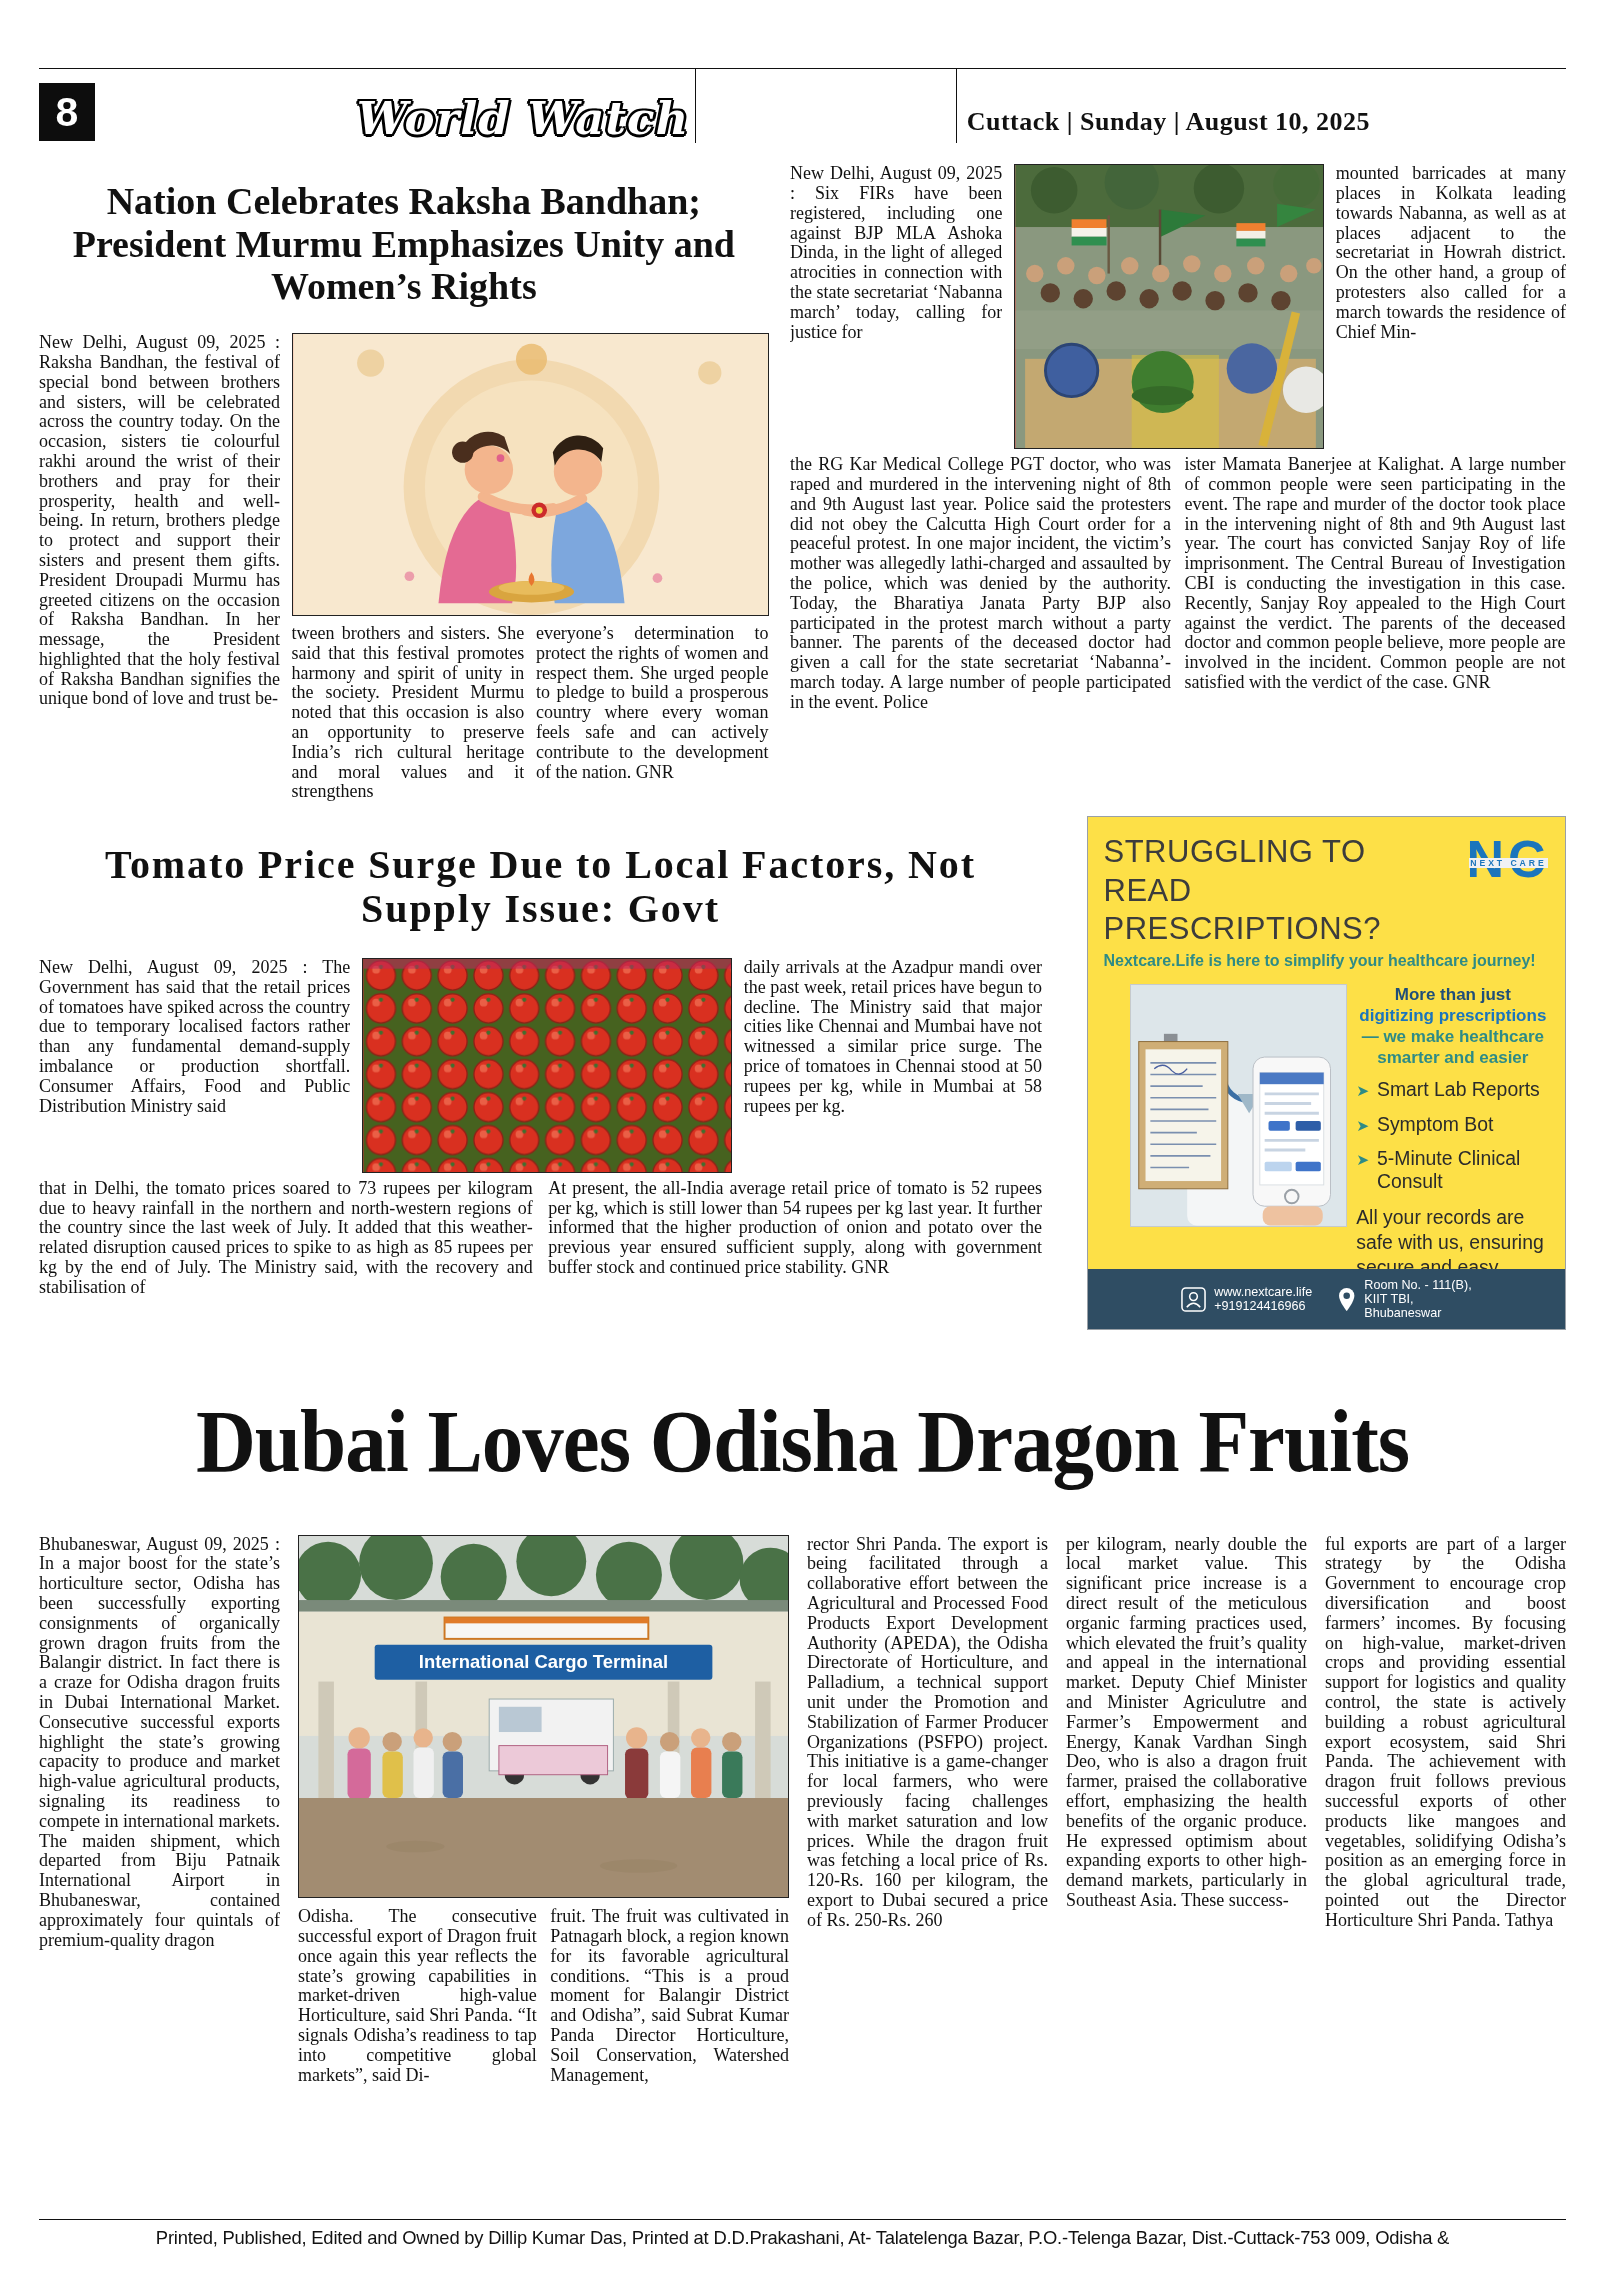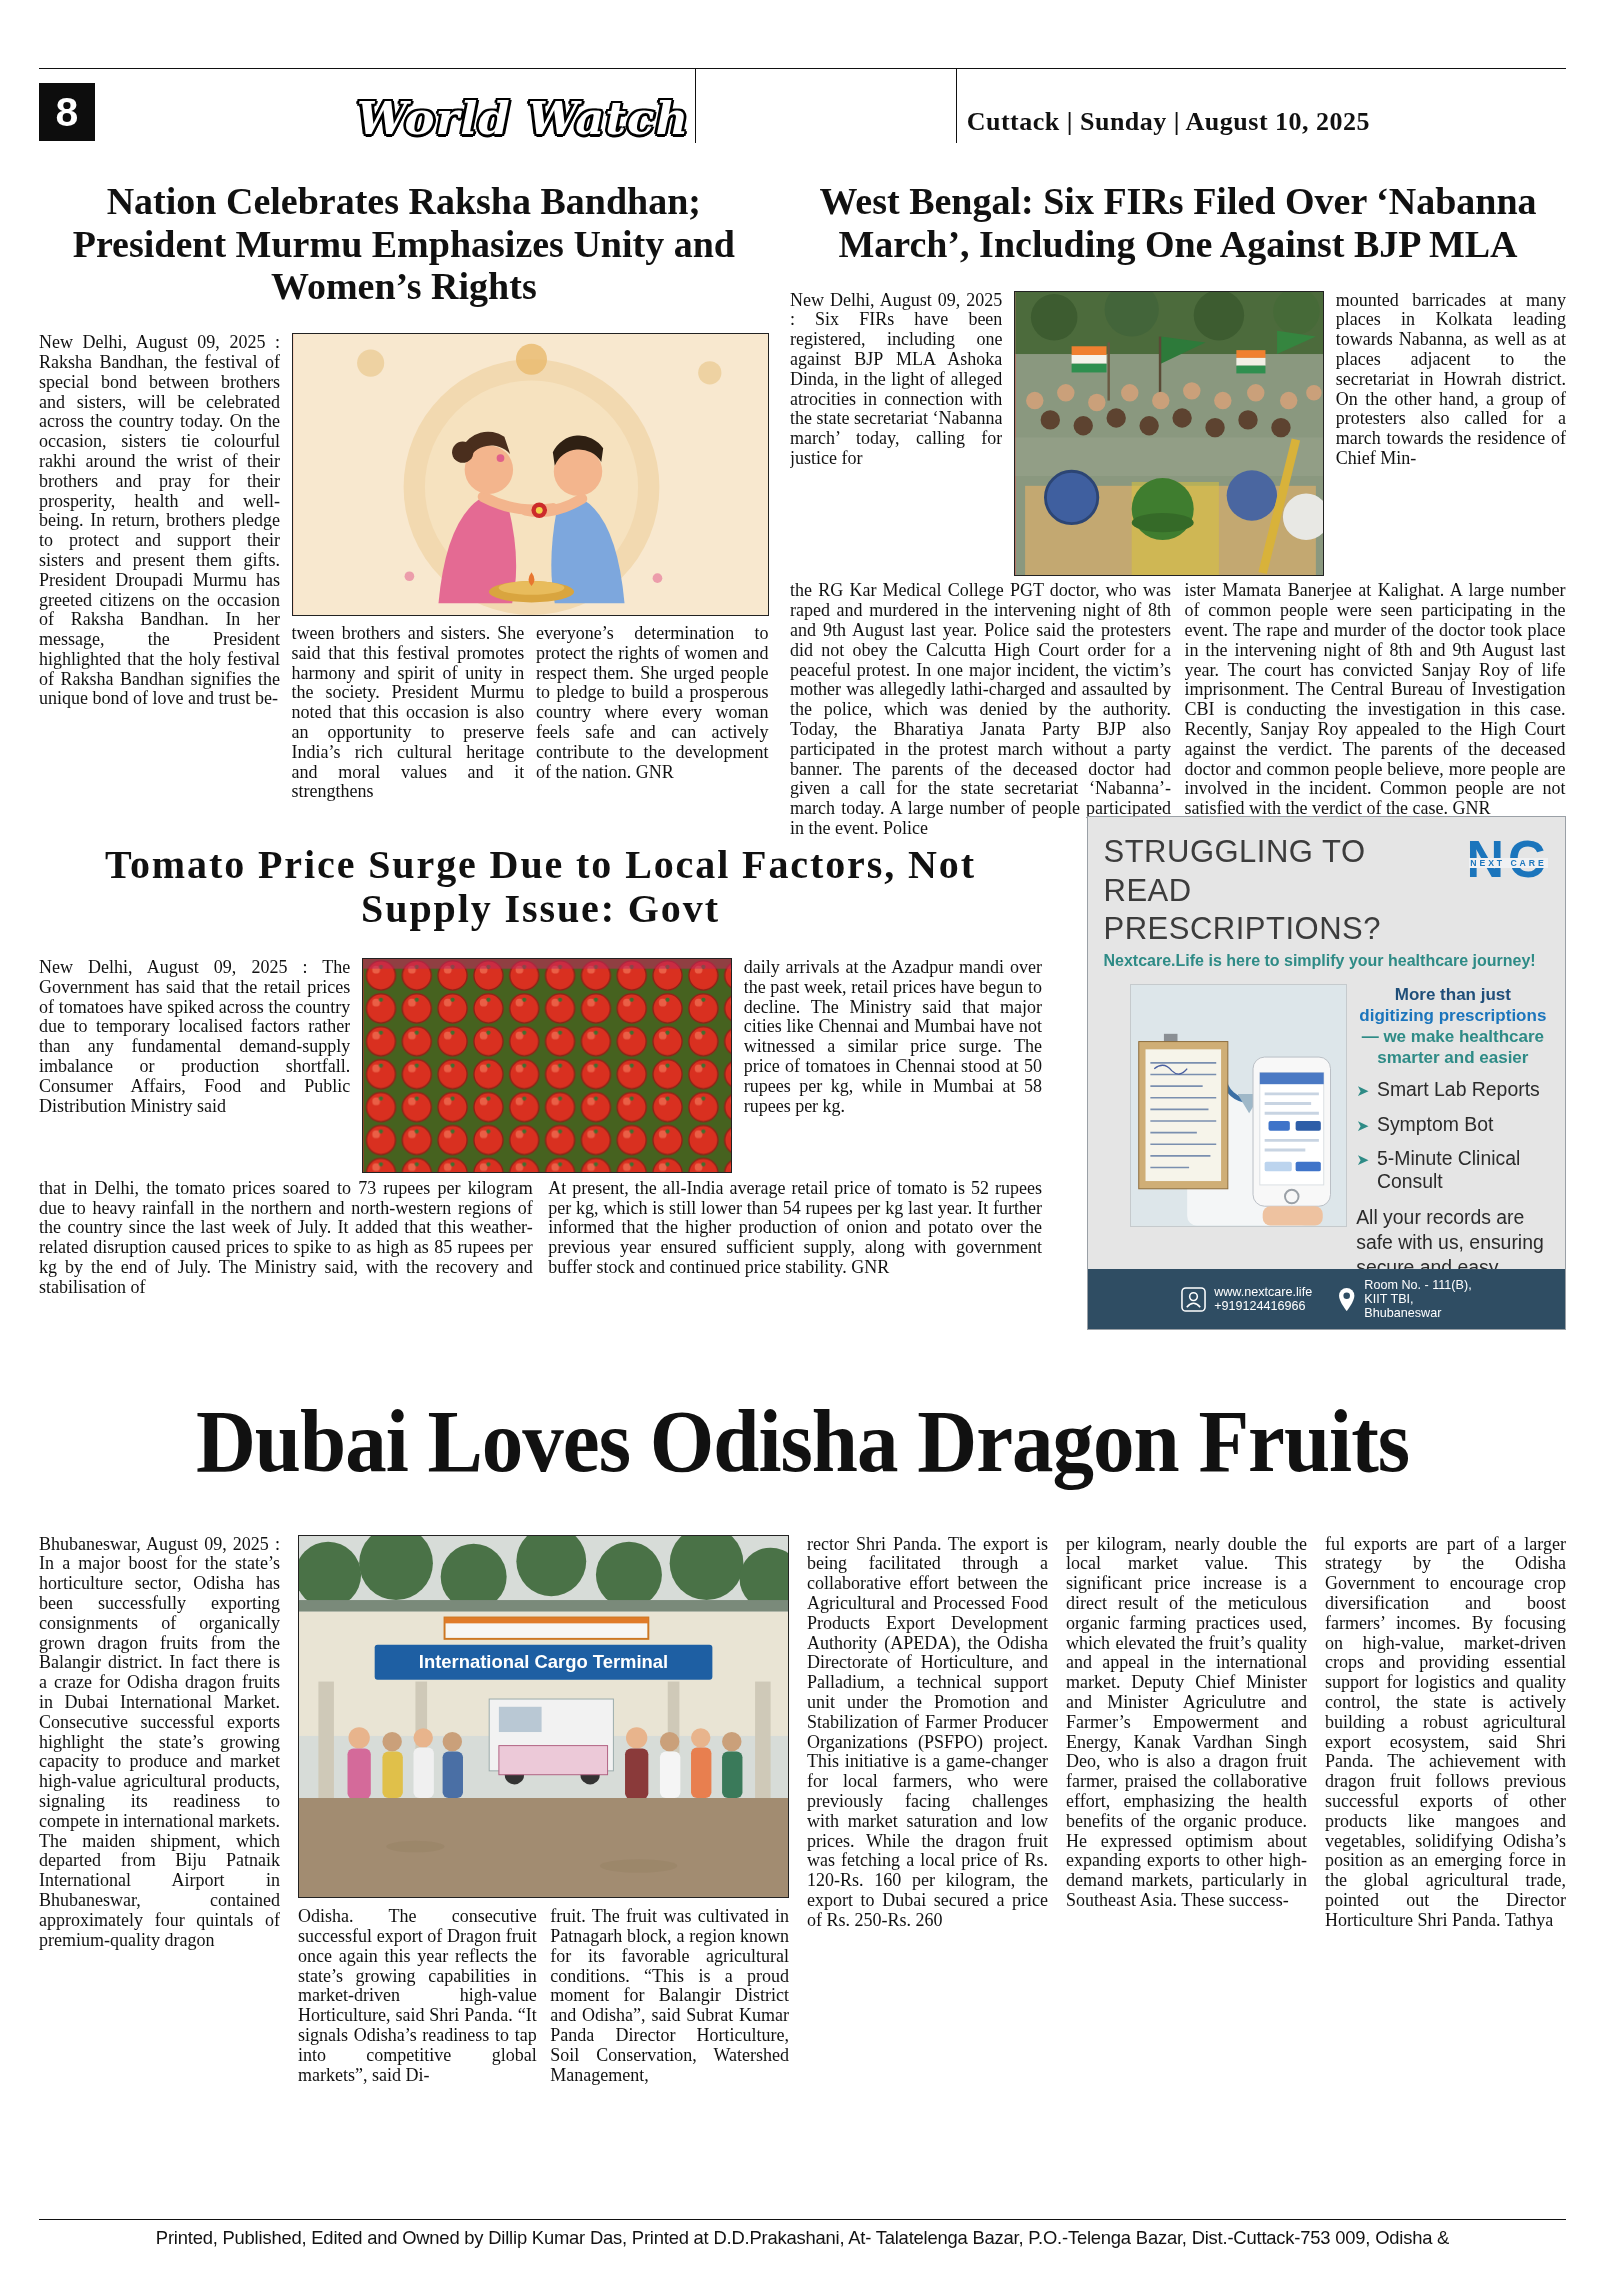--- a/index.html
+++ b/index.html
@@ -57,21 +57,21 @@
   .tomato{width:1003px;}
   .tomato .headline{font-size:40px;letter-spacing:1.9px;line-height:1.1;}
   .tomato-band1{display:flex;gap:11.6px;margin-top:9.7px;height:217px;}
   .tomato-cl{width:312px;}
   .tomato-photo{width:369px;height:213px;}
   .tomato-cr{width:299px;}
   .tomato-band2{display:flex;gap:15.5px;margin-top:3.9px;height:167px;}
   .tomato-band2 .body-text{width:494px;}
 
   
-  .ad{width:479px;height:512px;background:#e5e5e5;border:1px solid #9aa0a6;position:relative;
+  .ad{width:479px;height:512px;background:#fde047;border:1px solid #9aa0a6;position:relative;
     font-family:"Liberation Sans",sans-serif;overflow:hidden;}
   .ad-pad{padding:15.5px 15.5px 0 15.5px;}
   .ad-toprow{display:flex;justify-content:space-between;}
   .ad-headline{font-size:31px;color:#3c3c3c;line-height:1.25;letter-spacing:0.5px;width:320px;}
   .nc-logo{position:relative;width:107px;height:62px;text-align:right;}
   .nc-big{font-size:52px;font-weight:bold;color:#1b75bc;letter-spacing:3.9px;line-height:1;}
   .nc-small{position:absolute;top:25px;right:1.9px;font-size:8.7px;font-weight:bold;color:#1b75bc;
     letter-spacing:2.9px;background:#f0f1f3;padding:0 1px;}
   .ad-sub{margin-top:2px;font-size:16px;font-weight:bold;color:#2e8b86;line-height:1.3;}
   .ad-mid{display:flex;gap:9.7px;margin-top:11.6px;margin-left:26px;}
@@ -159,21 +159,20 @@
             </div>
             <div class="art1-cols">
               <div class="body-text">tween brothers and sisters. She said that this festival promotes harmony and spirit of unity in the society. President Murmu noted that this occasion is also an opportunity to preserve India’s rich cultural heritage and moral values and it strengthens</div>
               <div class="body-text">everyone’s determination to protect the rights of women and respect them. She urged people to pledge to build a prosperous country where every woman feels safe and can actively contribute to the development of the nation. GNR</div>
             </div>
           </div>
         </div>
       </article>
 
       <article class="art2">
-        <h1 class="headline">West Bengal: Six FIRs Filed Over ‘Nabanna March’, Including One Against BJP MLA</h1>
         <div class="art2-band1">
           <div class="body-text art2-c1">New Delhi, August 09, 2025 :  Six FIRs have been registered, including one against BJP MLA Ashoka Dinda, in the light of alleged atrocities in connection with the state secretariat ‘Nabanna march’ today, calling for justice for</div>
           <div class="photo-frame art2-photo">
             <svg width="309" height="283" viewBox="0 0 318 292" xmlns="http://www.w3.org/2000/svg">
               <rect width="318" height="292" fill="#8a987f"></rect>
               <rect y="0" width="318" height="64" fill="#4c6b3c"></rect>
               <circle cx="40" cy="26" r="24" fill="#3d5c30"></circle>
                 <circle cx="120" cy="18" r="28" fill="#43653a"></circle>
               <circle cx="210" cy="24" r="26" fill="#3d5c30"></circle>
                 <circle cx="290" cy="20" r="24" fill="#466a38"></circle>

